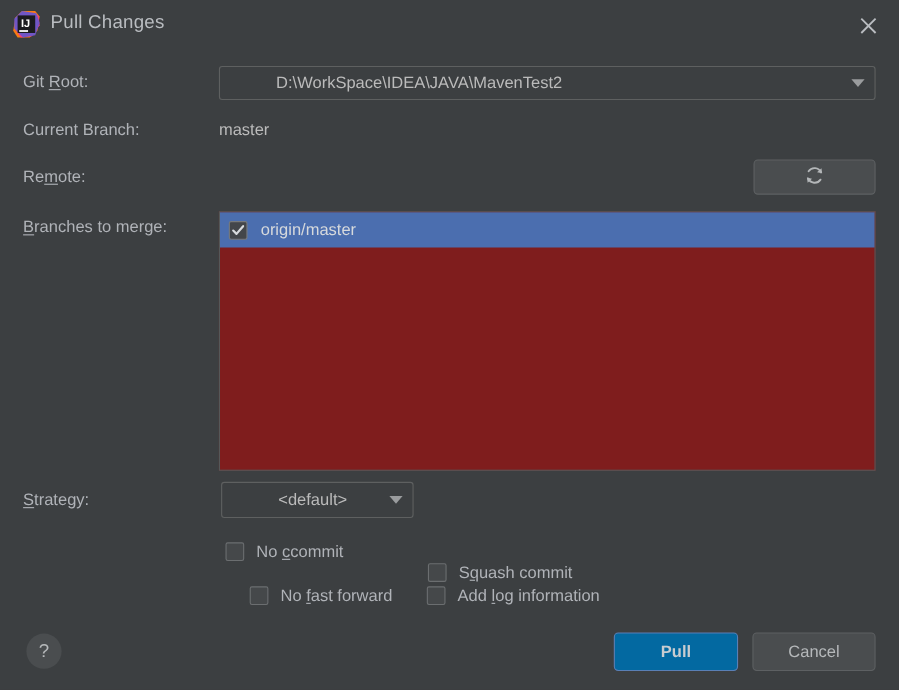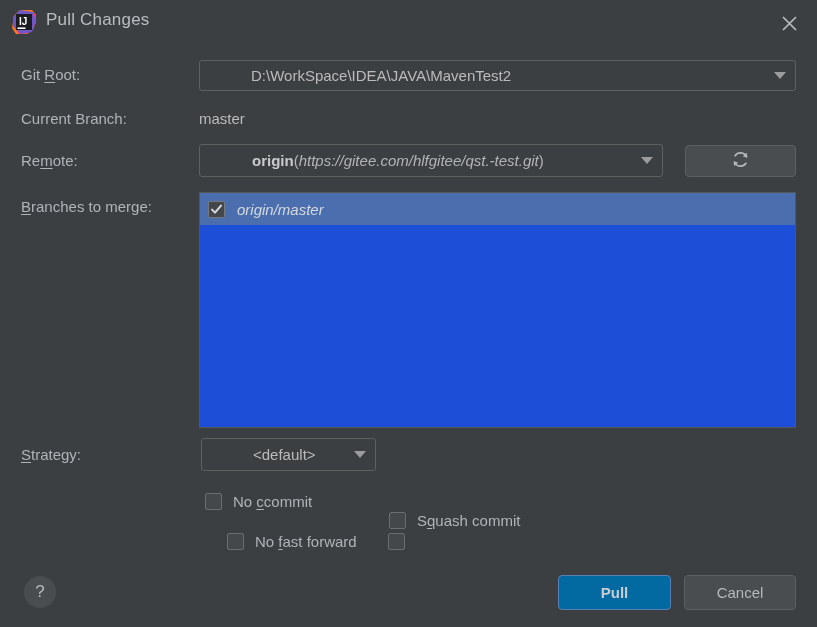--- a/index.html
+++ b/index.html
@@ -128,23 +128,22 @@
     justify-content: center;
     cursor: default;
   }
 
   
   .listbox {
     position: absolute;
     left: 199px; top: 192px;
     width: 597px; height: 236px;
     box-sizing: border-box;
-    background: #1d4ed8;
+    background: #7f1d1d;
     border: 1px solid #555859;
-    font-style: italic;
   }
   .list-row {
     height: 32px;
     display: flex;
     align-items: center;
     padding-left: 8px;
     cursor: default;
   }
   .list-row.selected { background: #4b6eaf; }
   .cb {
@@ -261,26 +260,20 @@
     <span class="arrow-box">
         <i class="tri"></i>
       </span>
   </div>
 
   <div class="lbl" style="left:21px; top:110px;">Current Branch:</div>
   <div class="lbl" style="left:199px; top:110px; color:#bbbbbb;">master</div>
 
   <div class="lbl" style="left:21px; top:152px;"><span>Re</span><span class="mn">m</span><span>ote:</span></div>
 
-  <div class="combo" id="remote-combo">
-    <span class="val"><span class="remote-origin">origin</span><span class="remote-paren">(</span><span class="remote-url">https://gitee.com/hlfgitee/qst.-test.git</span><span class="remote-paren">)</span></span>
-    <span class="arrow-box">
-        <i class="tri"></i>
-      </span>
-  </div>
 
   <div class="refresh-btn">
     <span>
       <svg width="19" height="19" viewBox="0 0 20 20">
         <path d="M16.2,7.1 A6.8,6.8 0 0 0 4.3,6.0" stroke="#b4b7b9" stroke-width="1.8" fill="none" stroke-linecap="round"></path>
         <path d="M3.8,12.9 A6.8,6.8 0 0 0 15.7,14.0" stroke="#b4b7b9" stroke-width="1.8" fill="none" stroke-linecap="round"></path>
         <polygon points="16.6,3.0 17.3,8.0 12.4,6.9" fill="#b4b7b9"></polygon>
         <polygon points="3.4,17.0 2.7,12.0 7.6,13.1" fill="#b4b7b9"></polygon>
       </svg>
     </span>
@@ -318,20 +311,21 @@
     <span class="txt"><span>S</span><span class="mn">q</span><span>uash commit</span></span>
   </div>
 
   <div class="opt" id="opt-no-ff">
     <span class="box"></span>
     <span class="txt"><span>No </span><span class="mn">f</span><span>ast forward</span></span>
   </div>
 
   <div class="opt" id="opt-add-log">
     <span class="box"></span>
+    <span class="txt"><span>Add </span><span class="mn">l</span><span>og information</span></span>
   </div>
 
   <div class="help-btn">
     <span>?</span>
   </div>
 
   <div class="btn" id="pull-btn">Pull</div>
   <div class="btn" id="cancel-btn">Cancel</div>
 
 </div>

